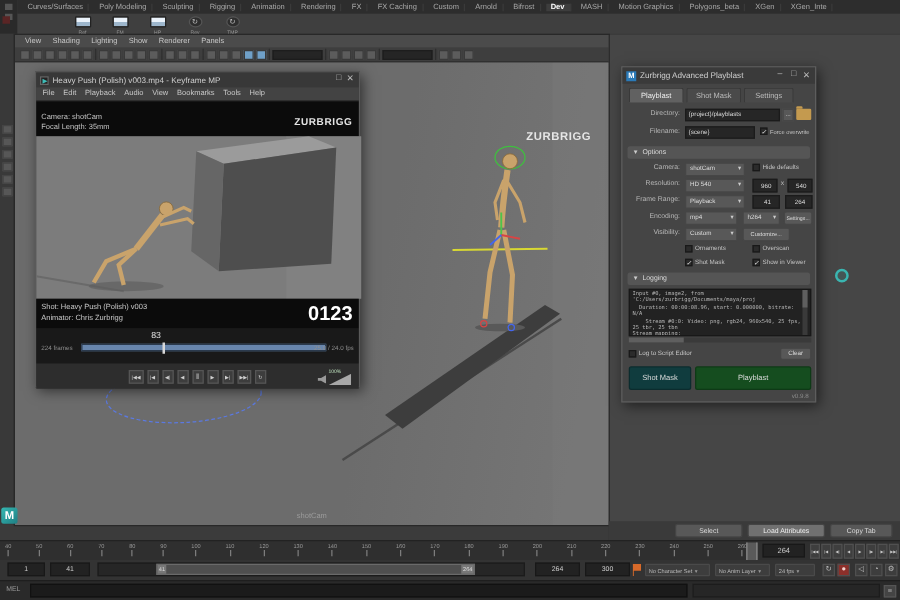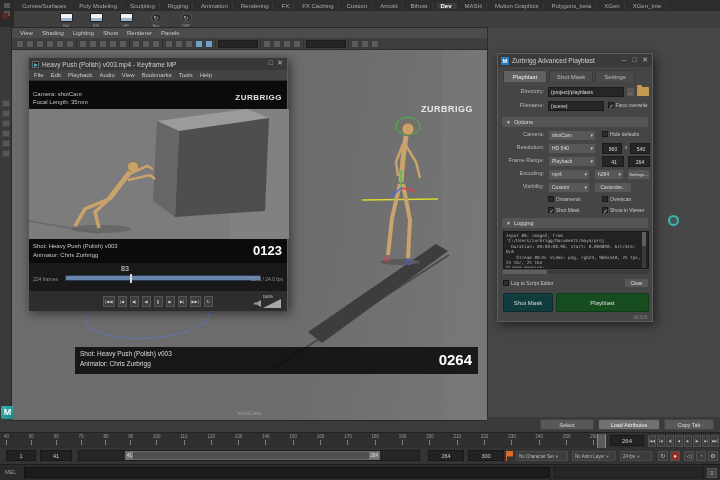--- a/index.html
+++ b/index.html
@@ -52,21 +52,21 @@
   #p-menus { position:absolute; left:0; top:12px; right:0; height:11px; background:#434343; display:flex; gap:7px; align-items:center; padding-left:5px; border-bottom:1px solid #2e2e2e; }
   #p-menus span { font-size:6px; color:#c8c8c8; }
   #p-black-top { position:absolute; left:0; top:23px; right:0; height:28px; background:#0b0b0b; color:#c2c2c2; }
   #p-black-top .h1 { position:absolute; left:4px; top:10px; font-size:6px; }
   #p-black-top .h2 { position:absolute; left:4px; top:18px; font-size:6px; }
   #p-black-top .wm { position:absolute; right:5px; top:12px; font-size:8px; font-weight:bold; color:#e3e3e3; letter-spacing:.5px; }
   #p-video { position:absolute; left:0; top:51px; width:260px; height:130px; background:#7c7c7c; }
   #p-black-bot { position:absolute; left:0; top:181px; right:0; height:24px; background:#0b0b0b; color:#c8c8c8; }
   #p-black-bot .h1 { position:absolute; left:4px; top:4px; font-size:6px; }
   #p-black-bot .h2 { position:absolute; left:4px; top:13px; font-size:6px; }
-  #p-black-bot .fr { position:absolute; right:5px; top:4px; font-size:13px; font-weight:bold; color:#fff; }
+  #p-black-bot .fr { position:absolute; right:5px; top:4px; font-size:16px; font-weight:bold; color:#fff; }
   #p-timeline { position:absolute; left:0; top:205px; right:0; height:28px; background:#191919; }
   #p-cur { position:absolute; left:92px; top:2px; font-size:7px; color:#e0e0e0; }
   #p-frames { position:absolute; left:4px; top:13px; font-size:5px; color:#8f8f8f; }
   #p-fps { position:absolute; right:4px; top:13px; font-size:5px; color:#8f8f8f; }
   #p-bar { position:absolute; left:36px; top:12px; width:196px; height:6px; background:#6886ad; border:1px solid #2b3a4d; }
   #p-playhead { position:absolute; left:64px; top:-2px; width:2px; height:9px; background:#d8d8d8; }
   #p-transport { position:absolute; left:0; top:233px; right:0; height:20px; background:#2d2d2d; display:flex; align-items:center; justify-content:center; gap:3px; }
   #p-transport span { min-width:9px; padding:0 1px; height:11px; background:#3d3d3d; border:1px solid #555; color:#d0d0d0; font-size:4px; line-height:10px; text-align:center; }
   #p-transport span:nth-child(5) { font-size:6px; }
   #p-vol-label { position:absolute; right:14px; top:236px; font-size:4px; color:#bfe3bf; }
@@ -268,25 +268,20 @@
         <path d="M391,94 L384,112 L386,126" stroke="#c9a36b" stroke-width="2.5" fill="none" data-name="character-arm-left"></path>
         <path d="M388,134 L380,168 L376,205" stroke="#c9a36b" stroke-width="4" fill="none" data-name="character-leg-left"></path>
         <path d="M391,134 L398,170 L396,208" stroke="#c9a36b" stroke-width="4" fill="none" data-name="character-leg-right"></path>
         <line x1="389" y1="138" x2="389" y2="120" stroke="#4cc44c" stroke-width="1.5" data-name="manipulator-y-axis"></line>
         <line x1="389" y1="138" x2="404" y2="141" stroke="#d84444" stroke-width="1.5" data-name="manipulator-x-axis"></line>
         <line x1="389" y1="138" x2="380" y2="146" stroke="#4466ee" stroke-width="1.5" data-name="manipulator-z-axis"></line>
         <circle cx="375" cy="209" r="2.5" fill="none" stroke="#d84444" stroke-width="1" data-name="foot-control-left"></circle>
         <circle cx="397" cy="212" r="2.5" fill="none" stroke="#4466ee" stroke-width="1" data-name="foot-control-right"></circle>
       </svg>
       <div id="vp-watermark" data-name="viewport-watermark">ZURBRIGG</div>
-      <div id="vp-overlay" data-name="shot-mask-overlay">
-        <div class="l1" data-name="shot-label">Shot: Heavy Push (Polish) v003</div>
-        <div class="l2" data-name="animator-label">Animator: Chris Zurbrigg</div>
-        <div id="vp-frame" data-name="frame-counter">0264</div>
-      </div>
       <div id="vp-cam" data-name="viewport-camera-label">shotCam</div>
     </div>
   </div>
 
   <div class="a" id="ae" data-name="attribute-editor-panel"></div>
   <div class="a" id="ae-btnrow" data-name="attribute-editor-button-row">
     <span id="ae-select" data-name="select-button">Select</span>
     <span id="ae-load" data-name="load-attributes-button">Load Attributes</span>
     <span id="ae-copy" data-name="copy-tab-button">Copy Tab</span>
   </div>

